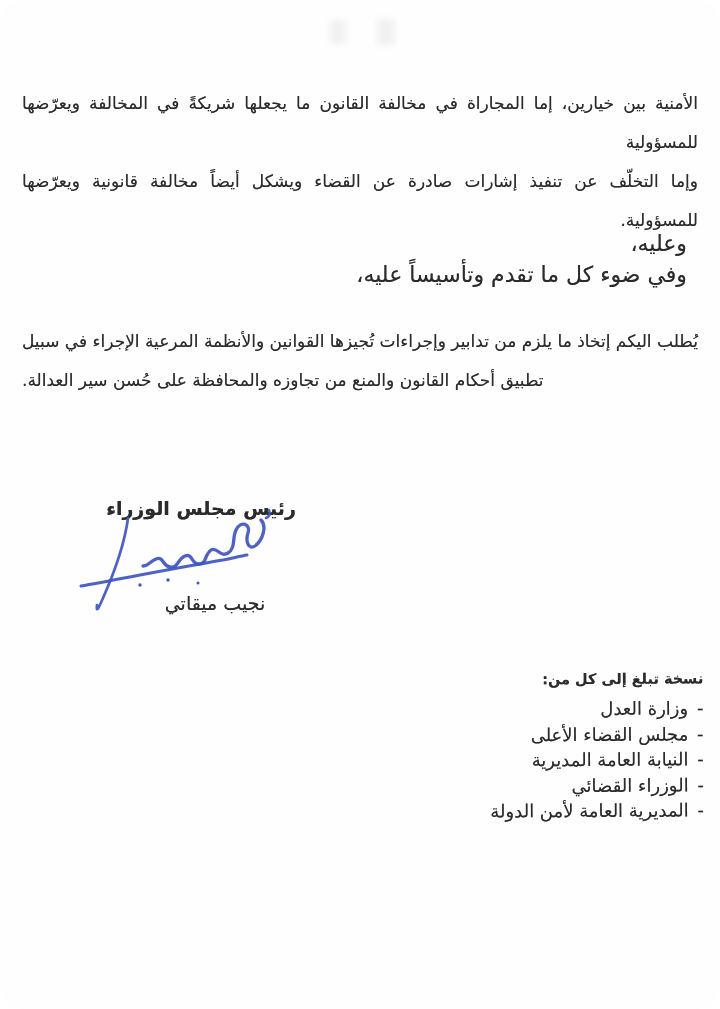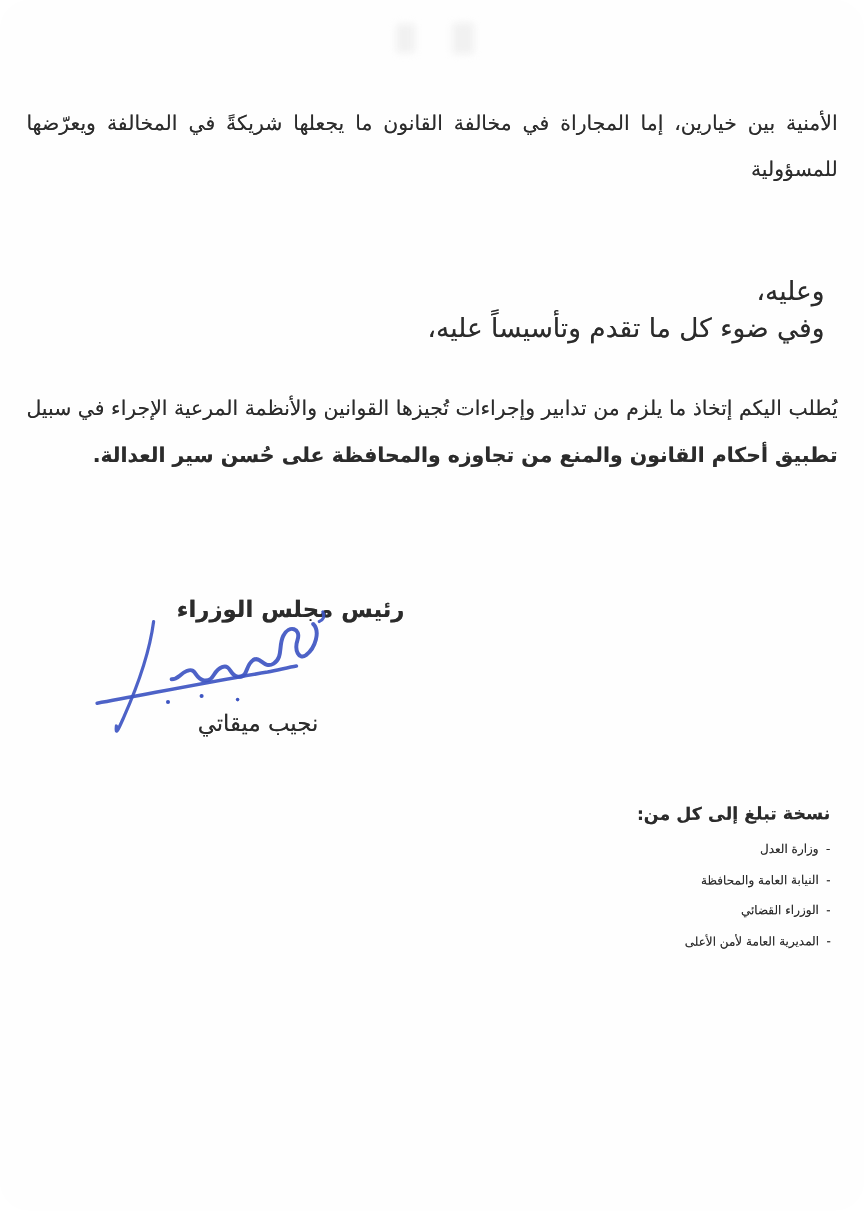--- a/index.html
+++ b/index.html
@@ -18,64 +18,65 @@
   .smudge.a{left:330px;top:20px;width:16px;height:24px;}
   .smudge.b{left:377px;top:19px;width:18px;height:26px;}
 
   .para{
     position:absolute;left:22px;right:22px;
     font-size:17px;line-height:39px;
     text-shadow:0 0 .5px rgba(40,40,40,.55);
   }
   .para .line{white-space:normal;}
   .para .line.stretch{text-align:justify;text-align-last:justify;}
-  .para .line.endline{text-align:right;font-weight:bold;}
+  .para .line.endline{text-align:left;}
 
   .transition{
     position:absolute;right:33px;top:228px;
     font-size:22px;line-height:31px;text-align:right;
     text-shadow:0 0 .5px rgba(40,40,40,.55);
   }
 
   .sig-title{
     position:absolute;left:65px;top:497px;width:272px;
-    font-size:19px;font-weight:bold;
+    font-size:19px;font-weight:bold;text-align:center;
     text-shadow:0 0 .5px rgba(30,30,30,.6);
   }
   .sig-name{
     position:absolute;left:133px;top:592px;width:164px;
     font-size:19px;font-weight:normal;text-align:center;
     text-shadow:0 0 .5px rgba(30,30,30,.6);
   }
   .sig-svg{position:absolute;left:55px;top:506px;width:260px;height:145px;}
 
   .cc{
-    position:absolute;right:28px;top:671px;
+    position:absolute;right:16px;top:671px;
     text-align:right;transform:rotate(-0.3deg);
   }
   .cc .cc-heading{
     font-size:14.5px;font-weight:bold;margin-bottom:9px;
     text-shadow:0 0 .4px rgba(40,40,40,.55);
   }
   .cc .cc-item{
-    font-size:10px;line-height:25.5px;padding-left:4px;
+    font-size:18px;line-height:25.5px;padding-left:4px;
     text-shadow:0 0 .4px rgba(40,40,40,.5);
   }
   .cc .dash{margin-left:3px;}
 </style>
 </head>
 <body>
 
 <div class="page">
 
   <div class="smudge a"></div>
   <div class="smudge b"></div>
 
   <div class="para" style="top:84px;">
     <div class="line stretch">الأمنية بين خيارين، إما المجاراة في مخالفة القانون ما يجعلها شريكةً في المخالفة ويعرّضها للمسؤولية</div>
+    <div class="line stretch">وإما التخلّف عن تنفيذ إشارات صادرة عن القضاء ويشكل أيضاً مخالفة قانونية ويعرّضها للمسؤولية.</div>
   </div>
 
   <div class="transition">
     <div>وعليه،</div>
     <div>وفي ضوء كل ما تقدم وتأسيساً عليه،</div>
   </div>
 
   <div class="para" style="top:322px;">
     <div class="line stretch">يُطلب اليكم إتخاذ ما يلزم من تدابير وإجراءات تُجيزها القوانين والأنظمة المرعية الإجراء في سبيل</div>
     <div class="line endline">تطبيق أحكام القانون والمنع من تجاوزه والمحافظة على حُسن سير العدالة.</div>
@@ -114,25 +115,29 @@
 
   <div class="cc">
     <div class="cc-heading">نسخة تبلغ إلى كل من:</div>
 
     <div class="cc-item">
       <span class="dash">-</span>
       <span>وزارة العدل</span>
     </div>
     <div class="cc-item">
       <span class="dash">-</span>
-      <span>النيابة العامة والمحافظة</span>
+      <span>مجلس القضاء الأعلى</span>
+    </div>
+    <div class="cc-item">
+      <span class="dash">-</span>
+      <span>النيابة العامة المديرية</span>
     </div>
     <div class="cc-item">
       <span class="dash">-</span>
       <span>الوزراء القضائي</span>
     </div>
     <div class="cc-item">
       <span class="dash">-</span>
-      <span>المديرية العامة لأمن الأعلى</span>
+      <span>المديرية العامة لأمن الدولة</span>
     </div>
   </div>
 
 </div>
 
 </body></html>

